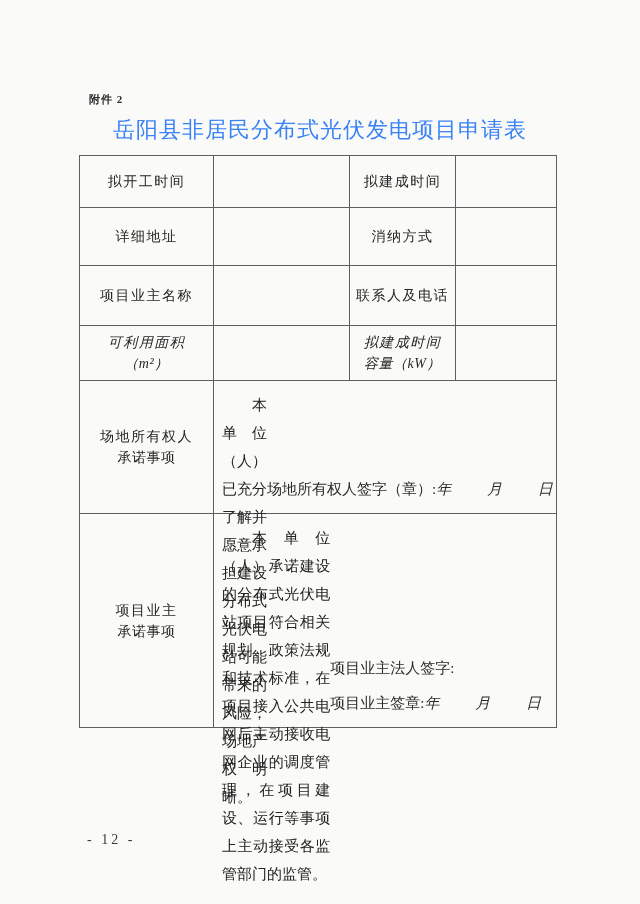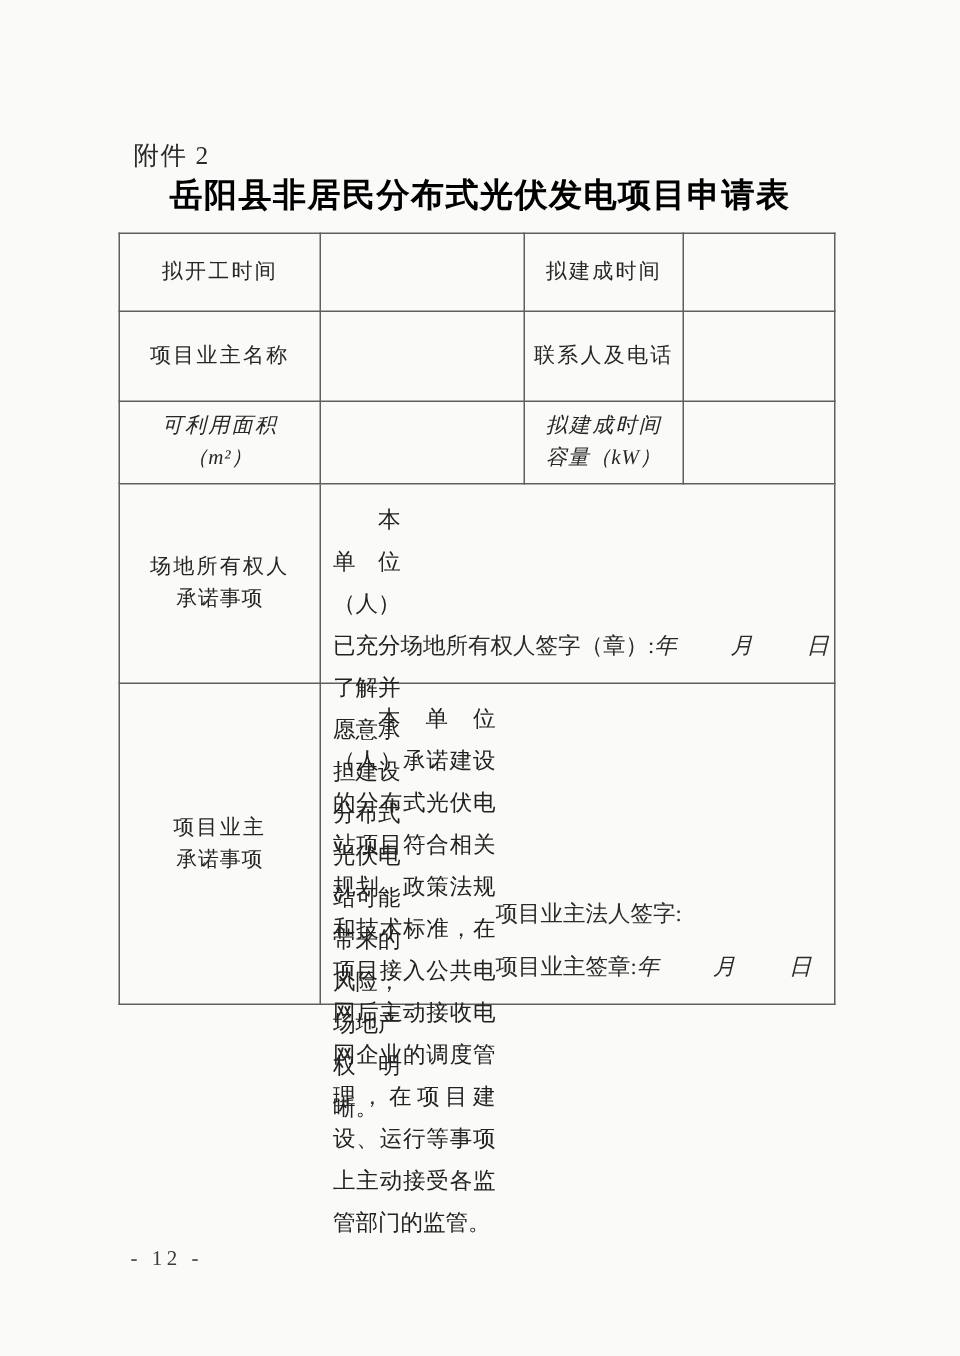--- a/index.html
+++ b/index.html
@@ -7,27 +7,27 @@
     position:relative;
     width:640px; height:904px;
     margin:0 auto;
     background:#fafaf8;
     font-family:"Liberation Serif","DejaVu Serif",serif;
     color:#2b2b2b;
     overflow:hidden;
   }
   .attachment {
     position:absolute; left:89px; top:92px;
-    font-size:17px; font-weight:normal; letter-spacing:1px;
+    font-size:11px; font-weight:bold; letter-spacing:1px;
   }
   .doc-title {
     position:absolute; left:0; top:115px; width:100%;
     margin:0; text-align:center;
-    font-size:22px; font-weight:bold; letter-spacing:1px;
-    color:#000000;
+    font-size:22px; font-weight:normal; letter-spacing:1px;
+    color:#3b82f6;
   }
   table.form-table {
     position:absolute; left:79px; top:155px;
     width:477px;
     border-collapse:collapse; table-layout:fixed;
   }
   .form-table td {
     border:1px solid #5f5f5f;
     padding:0;
     vertical-align:middle;
@@ -99,20 +99,30 @@
       <tr class="r2">
         <td class="label-cell">
           <span>拟开工时间</span>
         </td>
         <td class="value-cell"></td>
         <td class="label-cell">
           <span>拟建成时间</span>
         </td>
         <td class="value-cell"></td>
       </tr>
+      <tr class="r3">
+        <td class="label-cell">
+          <span>详细地址</span>
+        </td>
+        <td class="value-cell"></td>
+        <td class="label-cell">
+          <span>消纳方式</span>
+        </td>
+        <td class="value-cell"></td>
+      </tr>
       <tr class="r4">
         <td class="label-cell">
           <span>项目业主名称</span>
         </td>
         <td class="value-cell"></td>
         <td class="label-cell">
           <span>联系人及电话</span>
         </td>
         <td class="value-cell"></td>
       </tr>

